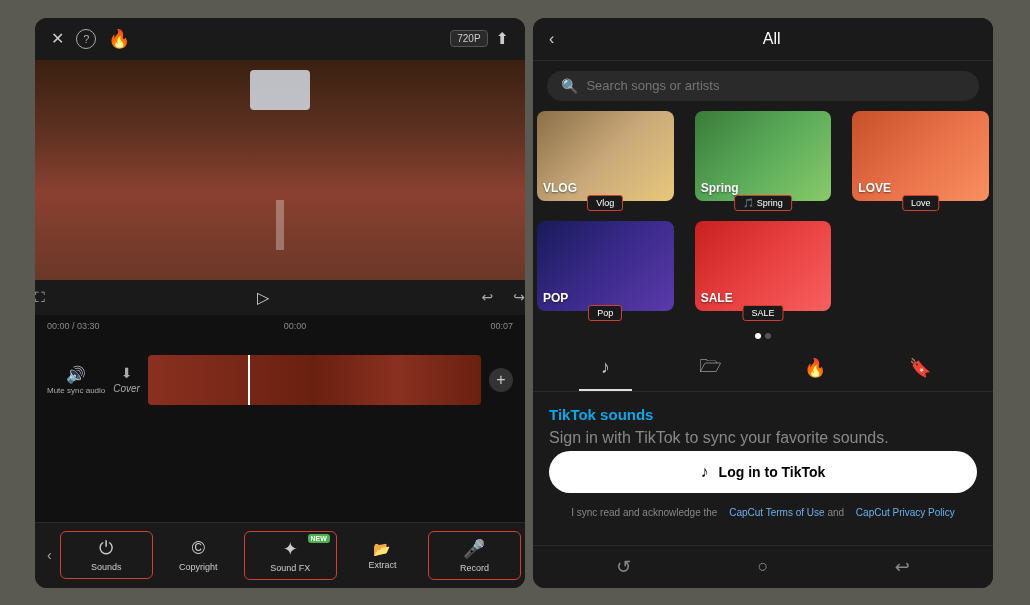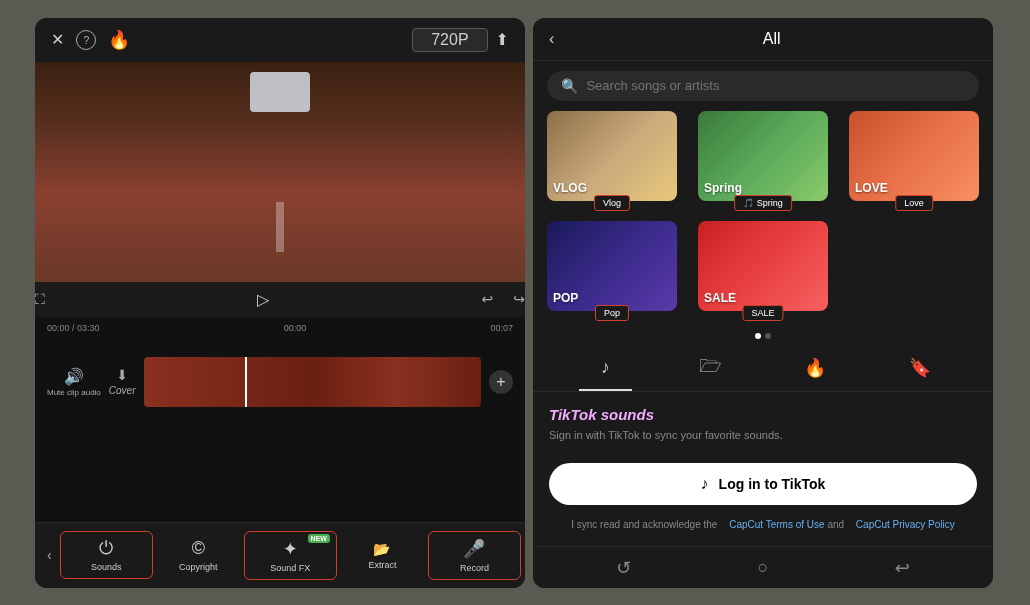--- a/index.html
+++ b/index.html
@@ -73,22 +73,22 @@
 
     .top-bar-center {
       display: flex;
       align-items: center;
       gap: 8px;
     }
 
     .quality-badge {
       background: #2a2a2a;
       color: #ccc;
-      font-size: 16px;
-      padding: 2px 18px;
+      font-size: 10px;
+      padding: 2px 6px;
       border-radius: 4px;
       border: 1px solid #555;
       text-align: right;
     }
 
     .upload-icon {
       color: #ccc;
       font-size: 16px;
     }
 
@@ -334,21 +334,21 @@
       outline: none;
       color: #22c55e;
       font-size: 13px;
       flex: 1;
     }
 
     .music-grid {
       display: grid;
       grid-template-columns: 1fr 1fr 1fr;
       gap: 21px;
-      padding: 0 14px;
+      padding: 0 4px;
       margin-bottom: 6px;
     }
 
     .music-card {
       position: relative;
       border-radius: 8px;
       overflow: hidden;
       height: 90px;
       cursor: pointer;
     }
@@ -455,31 +455,30 @@
       font-size: 18px;
       color: #ccc;
     }
 
     .tiktok-section {
       padding: 14px 16px;
       flex: 1;
     }
 
     .tiktok-title {
-      color: #f0abfc;
+      color: #0ea5e9;
       font-size: 15px;
       font-weight: 600;
       margin-bottom: 6px;
-      font-style: italic;
     }
 
     .tiktok-subtitle {
       color: #888;
-      font-size: 11px;
-      margin-bottom: 22px;
+      font-size: 16px;
+      margin-bottom: 4px;
     }
 
     .login-btn {
       width: 100%;
       background: #fff;
       color: #000;
       border: none;
       border-radius: 24px;
       padding: 12px;
       font-size: 14px;
@@ -555,21 +554,21 @@
 
     <div class="timeline-area">
       <div class="timeline-header">
         <span>00:00 / 03:30</span>
         <span>00:00</span>
         <span>00:07</span>
       </div>
       <div class="timeline-tracks">
         <div class="mute-audio-btn">
           <span style="font-size:16px;">🔊</span>
-          <span style="font-size:8px;color:#aaa;">Mute clip audio</span>
+          <span style="font-size:8px;color:#aaa;">Mute sync audio</span>
         </div>
         <div class="cover-btn">
           <span style="font-size:14px;">⬇</span>
           <span style="font-size:10px;color:#aaa;font-style:italic;">Cover</span>
         </div>
         <div class="timeline-strip">
           <div class="timeline-cursor"></div>
         </div>
         <div class="add-track-btn">+</div>
       </div>

